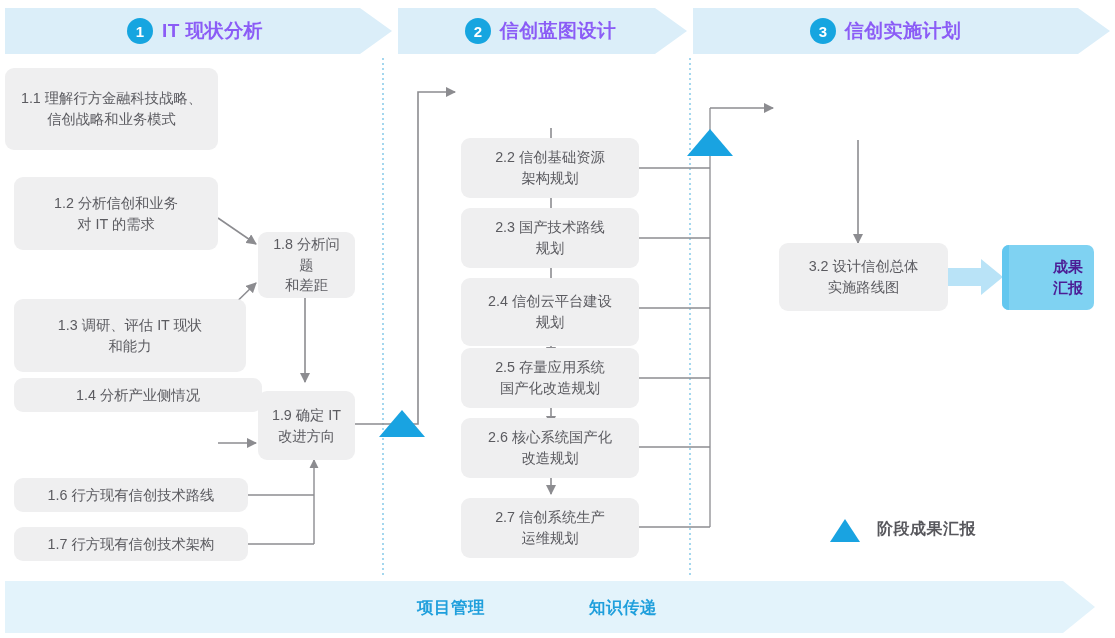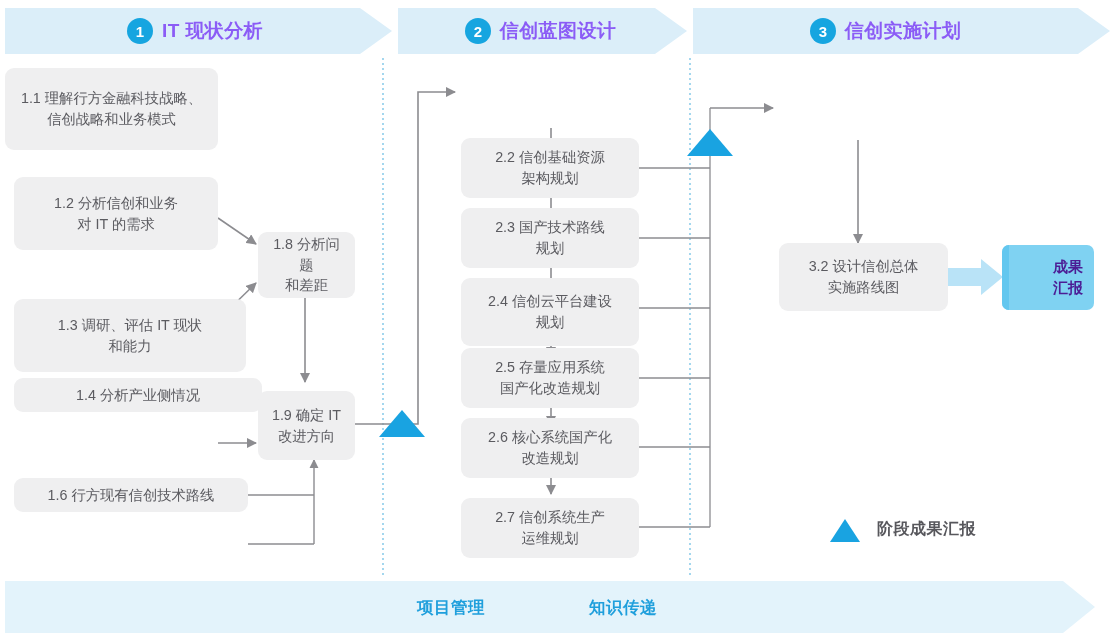--- a/index.html
+++ b/index.html
@@ -162,20 +162,21 @@
 
   <div class="abs box" style="left:14px;top:177px;width:204px;height:73px;">1.2 分析信创和业务<br>对 IT 的需求</div>
 
   <div class="abs box" style="left:14px;top:284px;width:232px;height:73px;margin-top:15px;">1.3 调研、评估 IT 现状<br>和能力</div>
 
   <div class="abs box" style="left:14px;top:378px;width:248px;height:34px;">1.4 分析产业侧情况</div>
 
 
   <div class="abs box" style="left:14px;top:478px;width:234px;height:34px;">1.6 行方现有信创技术路线</div>
 
+  <div class="abs box" style="left:14px;top:527px;width:234px;height:34px;">1.7 行方现有信创技术架构</div>
 
   <div class="abs box" style="left:258px;top:232px;width:97px;height:66px;">1.8 分析问题<br>和差距</div>
 
   <div class="abs box" style="left:258px;top:391px;width:97px;height:69px;">1.9 确定 IT<br>改进方向</div>
 
 
   <div class="abs box" style="left:461px;top:138px;width:178px;height:60px;">2.2 信创基础资源<br>架构规划</div>
 
   <div class="abs box" style="left:461px;top:208px;width:178px;height:60px;">2.3 国产技术路线<br>规划</div>
 

